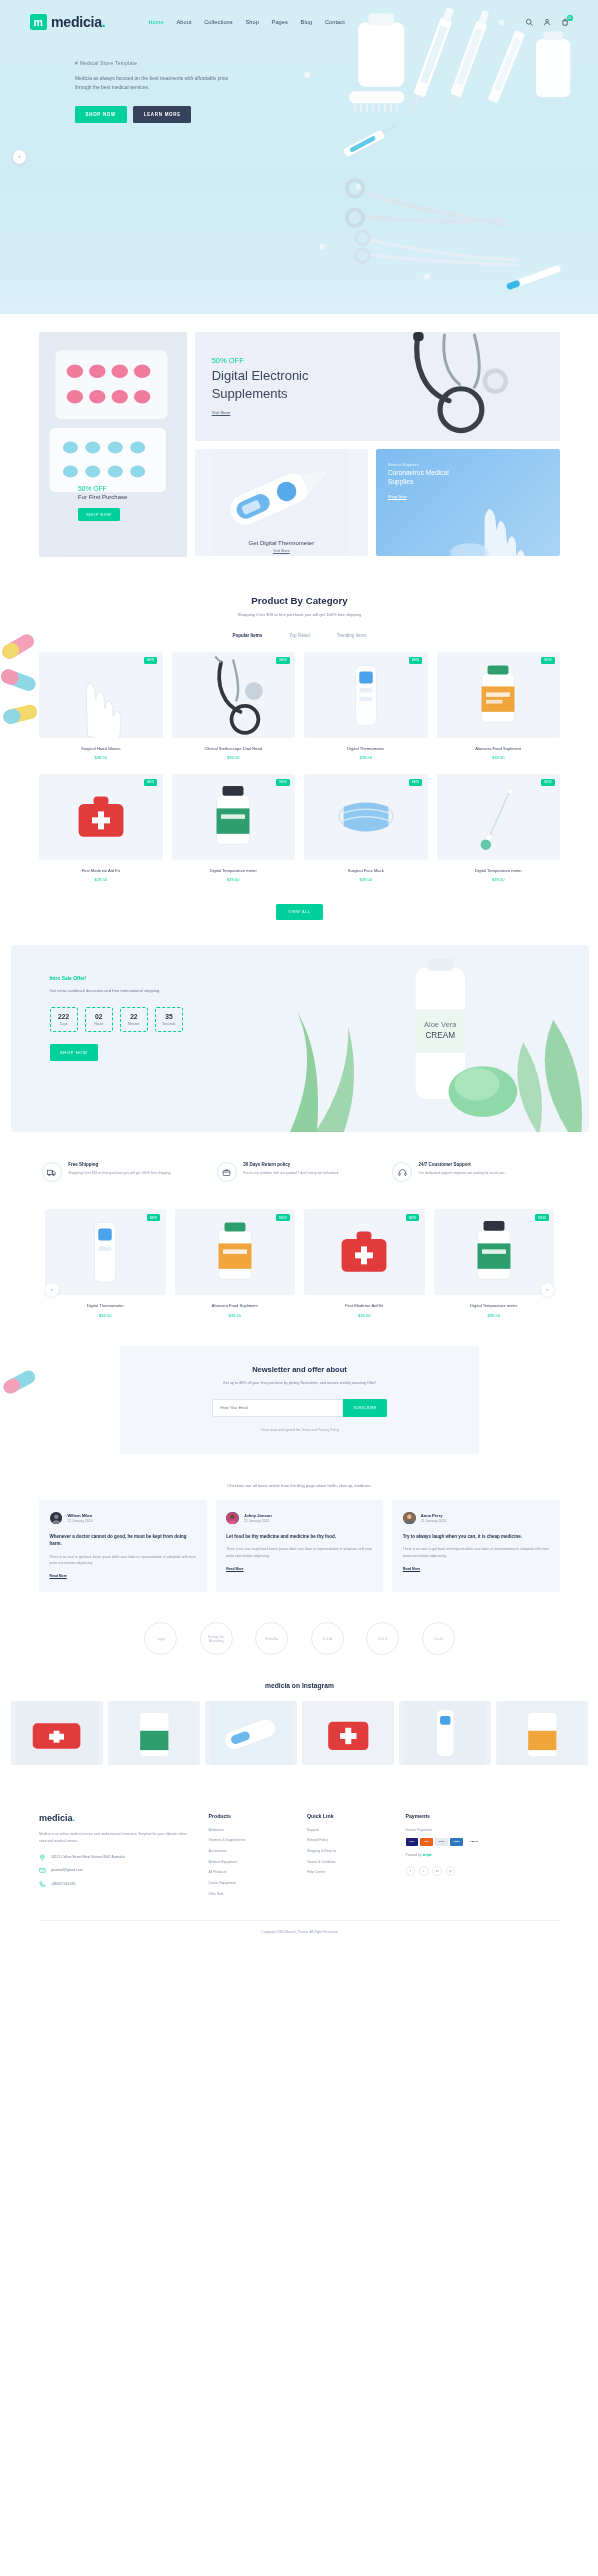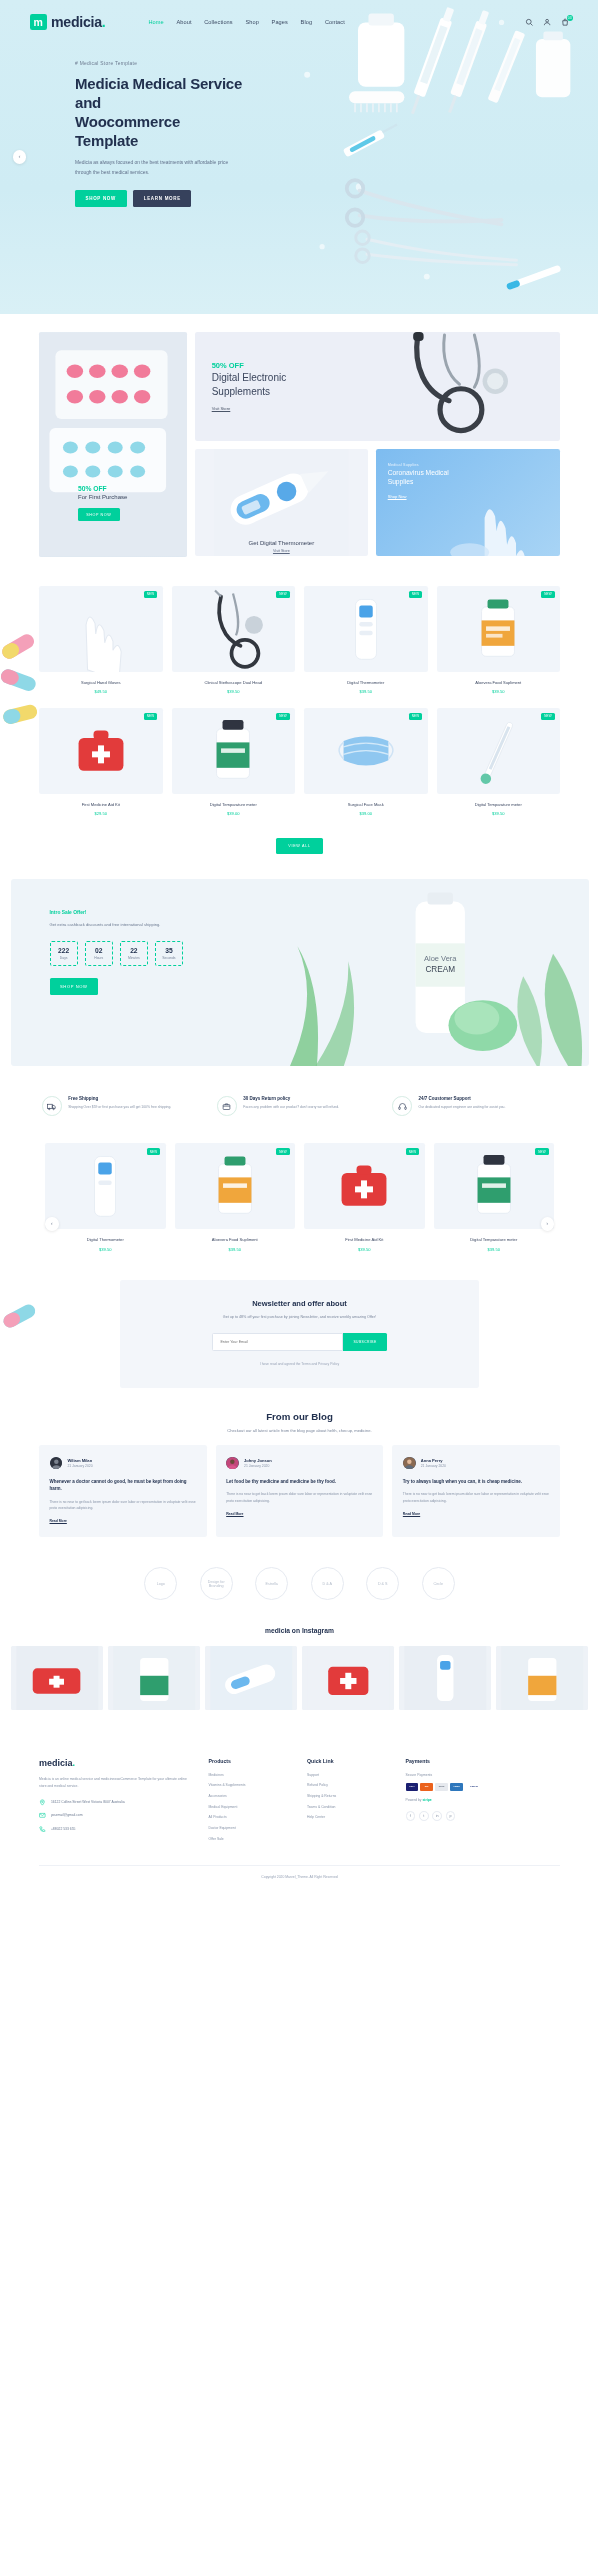--- a/index.html
+++ b/index.html
@@ -77,22 +77,22 @@
   }
   .promo-top-txt { padding-left: 16.5px; position: relative; z-index: 2; }
   .promo-bottom-row { display: flex; gap: 8.2px; height: 107px; }
   .promo-therm {
     flex: 1; background: #f0f3f9; border-radius: 2.2px; position: relative; overflow: hidden;
   }
   .promo-corona {
     flex: 1; background: linear-gradient(135deg,#7dbcf0,#a8d4f5); border-radius: 2.2px;
     position: relative; overflow: hidden; padding: 13.5px 0 0 12px;
   }
-  .off-label { font-size: 7.5px; font-weight: bold; color: #00d09c; }
-  .promo-h { font-size: 10px; color: #3a455c; line-height: 1.35; margin-top: 1.5px; font-weight: normal; }
+  .off-label { font-size: 7.5px; font-weight: normal; color: #00d09c; }
+  .promo-h { font-size: 13px; color: #3a455c; line-height: 1.35; margin-top: 1.5px; font-weight: normal; }
   .promo-link {
     font-size: 4.1px; color: #4a5568; text-decoration: underline; display: inline-block; margin-top: 7.5px;
   }
   .promo-corona .k { font-size: 3.7px; color: #e8f3fd; letter-spacing: 0.2px; }
   .promo-corona .promo-h { color: #ffffff; font-size: 6.7px; }
   .promo-corona .promo-link { color: #ffffff; }
   .promo-left .off-label { font-size: 6.7px; }
   .promo-left .promo-h { font-size: 6px; }
   .shop-mini {
     margin-top: 6.7px; background: #00d09c; color: #fff; font-size: 3.7px;
@@ -338,24 +338,20 @@
           </svg>
           <span class="cart-badge">03</span>
         </div>
       </div>
     </div>
 
     <div class="arrow-circle arrow-left">‹</div>
 
     <div class="hero-body">
       <div class="hero-kicker"># Medical Store Template</div>
-      <h1 class="hero-title">
-        <span>Medicia Medical Service and</span><br>
-        <span>Woocommerce Template</span>
-      </h1>
       <p class="hero-sub">Medicia as always focused on the best treatments with affordable price through the best medical services.</p>
       <div class="hero-btns">
         <button class="btn btn-primary">SHOP NOW</button>
         <button class="btn btn-dark">LEARN MORE</button>
       </div>
     </div>
   </section>
 
   <section class="promos">
     <div class="promo-left">
@@ -461,20 +457,29 @@
       <g transform="rotate(20 28 86)">
           <rect x="0" y="76" width="48" height="19" rx="9.5" fill="#8ed8e6"></rect>
           <rect x="0" y="76" width="24" height="19" rx="9.5" fill="#f29ab4"></rect>
         </g>
       <g transform="rotate(-14 28 130)">
           <rect x="4" y="120" width="46" height="19" rx="9.5" fill="#f2d96b"></rect>
           <rect x="4" y="120" width="23" height="19" rx="9.5" fill="#8ed8e6"></rect>
         </g>
     </svg>
 
+    <div class="sec-head">
+      <div class="sec-title">Product By Category</div>
+      <div class="sec-sub">Shopping Over $59 or first purchase you will get 100% free shipping</div>
+      <div class="tabs">
+        <div class="tab active">Popular Items</div>
+        <div class="tab">Top Rated</div>
+        <div class="tab">Trending Items</div>
+      </div>
+    </div>
 
     <div class="grid">
       <div class="card">
         <div class="card-img">
           <svg viewBox="0 0 120 115" width="90" height="86">
             <path d="M42 112 L40 52 q4-20 12-2 l1 14 q3-22 11-4 l1 16 q5-20 11-2 l0 12 q7-14 11 2 l-3 39 Z" fill="#ffffff" stroke="#e3e9f1" stroke-width="1.4"></path>
           </svg>
           <span class="badge">NEW</span>
         </div>
         <div class="card-name">Surgical Hand Gloves</div>
@@ -745,21 +750,20 @@
       <div class="news-form">
         <input class="news-input" placeholder="Enter Your Email" style="">
         <button class="news-btn">SUBSCRIBE</button>
       </div>
       <div class="news-note">I have read and agreed the Terms and Privacy Policy</div>
     </div>
   </section>
 
   <section>
     <div class="sec-head">
-      <div class="sec-title">From our Blog</div>
       <div class="sec-sub">Checkout our all latest article from the blog page about helth, checup, medicine.</div>
     </div>
     <div class="blogs">
       <div class="blog">
         <div class="blog-head">
           <div class="avatar">
             <svg viewBox="0 0 17 17" width="12.7" height="12.7">
                 <circle cx="8.5" cy="8.5" r="8.5" fill="#2f3440"></circle>
                 <circle cx="8.5" cy="6.5" r="3" fill="#7b828e"></circle>
                 <path d="M2 17c0-4 3-6 6.5-6S15 13 15 17z" fill="#7b828e"></path>

